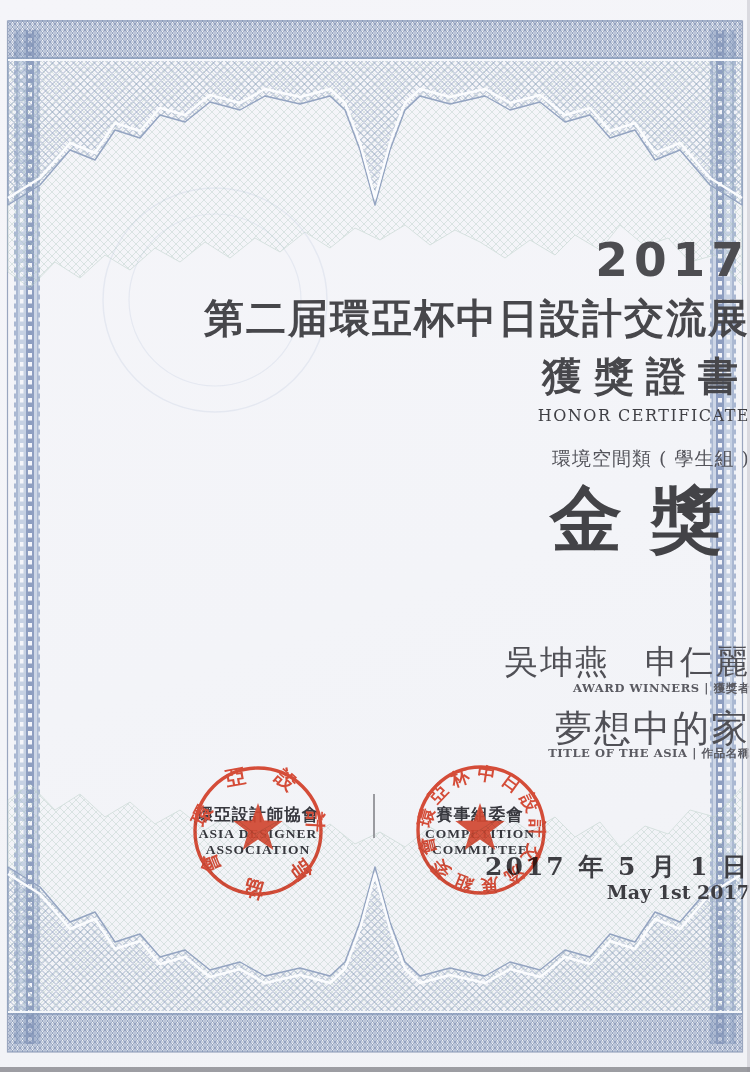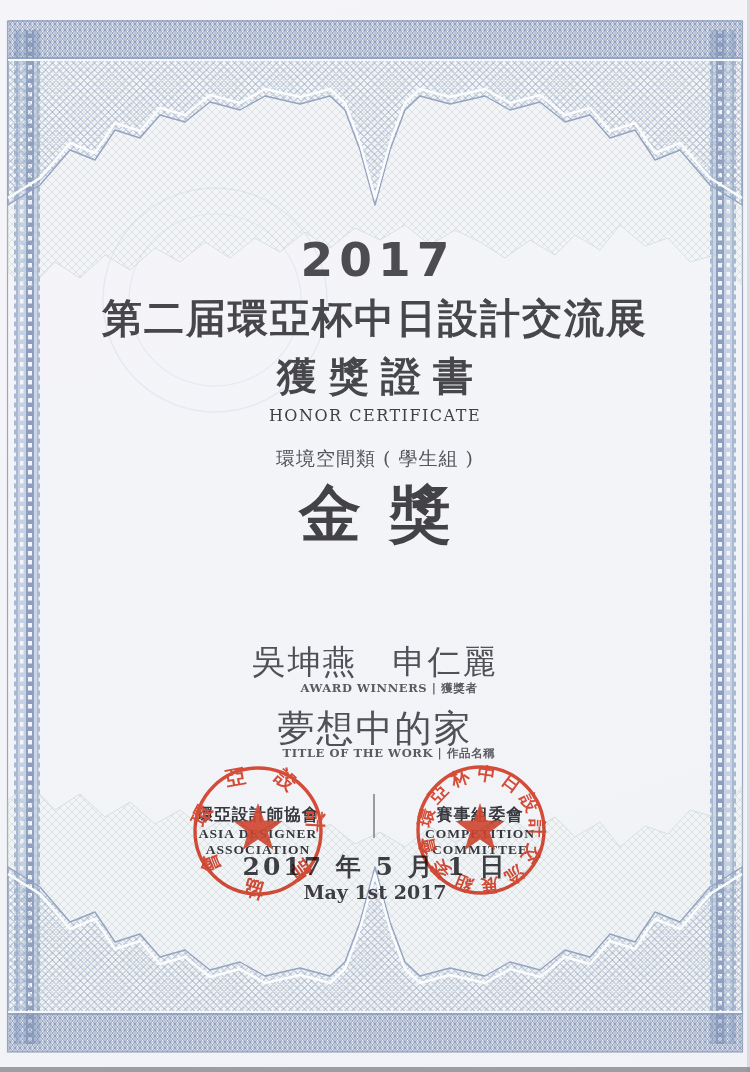--- a/index.html
+++ b/index.html
@@ -4,28 +4,28 @@
 <style>
   html,body{margin:0;padding:0;background:#e8e8ec;}
   .page{
     position:relative;width:750px;height:1072px;margin:0 auto;
     background:linear-gradient(160deg,#f5f5f9 0%,#f3f4f8 55%,#f1f2f6 100%);
     overflow:hidden;
     font-family:"DejaVu Serif","Liberation Serif",serif;
     color:#46464a;
   }
   .layer{position:absolute;left:0;top:0;width:750px;height:1072px;}
-  .txt{position:absolute;left:0;right:0;text-align:center;white-space:nowrap;}
+  .txt{position:absolute;left:0;right:0;text-align:right;white-space:nowrap;}
   .year{top:232px;font-family:"DejaVu Sans","Liberation Sans",sans-serif;
         font-size:47px;font-weight:800;letter-spacing:6px;text-indent:6px;color:#4d4d51;}
   .event-title{top:291px;font-size:40px;font-weight:700;letter-spacing:2px;color:#47474b;}
   .cert-title{top:349px;font-size:40px;font-weight:700;letter-spacing:12px;text-indent:12px;color:#47474b;}
   .honor{top:406px;font-size:16px;font-weight:400;letter-spacing:1.5px;color:#3f3f44;}
   .category{top:446px;font-size:19px;letter-spacing:1px;color:#53535a;}
-  .award{top:472px;font-size:62px;font-weight:700;letter-spacing:28px;text-indent:28px;color:#434347;}
+  .award{top:472px;font-size:72px;font-weight:700;letter-spacing:28px;text-indent:28px;color:#434347;}
   .names{top:640px;font-size:33px;letter-spacing:2px;color:#505056;}
   .small-label{font-size:11.5px;font-weight:700;letter-spacing:.6px;color:#5a5a61;padding-left:28px;}
   .winners-label{top:681px;}
   .work-title{top:704px;font-size:37px;letter-spacing:2px;color:#505056;}
   .work-label{top:746px;}
   .date-cn{top:850px;font-size:25px;font-weight:700;letter-spacing:3px;color:#3d3d42;}
   .date-en{top:881px;font-size:19px;font-weight:700;color:#3d3d42;}
   .divider{position:absolute;left:373px;top:794px;width:2px;height:44px;background:#8b8b91;opacity:.85;}
   .seal-svg{mix-blend-mode:multiply;}
   .ringtext{font-family:"DejaVu Serif","Liberation Serif",serif;font-weight:700;fill:#e0503a;}
@@ -93,21 +93,21 @@
 
   <div class="txt year">2017</div>
   <div class="txt event-title">第二届環亞杯中日設計交流展</div>
   <div class="txt cert-title">獲獎證書</div>
   <div class="txt honor">HONOR CERTIFICATE</div>
   <div class="txt category">環境空間類 ( 學生組 )</div>
   <div class="txt award">金獎</div>
   <div class="txt names">吳坤燕　申仁麗</div>
   <div class="txt small-label winners-label">AWARD WINNERS | 獲獎者</div>
   <div class="txt work-title">夢想中的家</div>
-  <div class="txt small-label work-label">TITLE OF THE WORK | 作品名稱</div>
+  <div class="txt small-label work-label">TITLE OF THE ASIA | 作品名稱</div>
   <div class="txt date-cn">2017 年 5 月 1 日</div>
   <div class="txt date-en">May 1st 2017</div>
 
   <div class="divider"></div>
 
   <svg class="layer seal-svg" viewBox="0 0 750 1072" aria-hidden="true">
     <defs>
       <path id="ringPathL" d="M208 831 A50 50 0 0 1 308 831 A50 50 0 0 1 208 831" fill="none"></path>
       <path id="ringPathR" d="M431 830 A50 50 0 0 1 531 830 A50 50 0 0 1 431 830" fill="none"></path>
     </defs>

